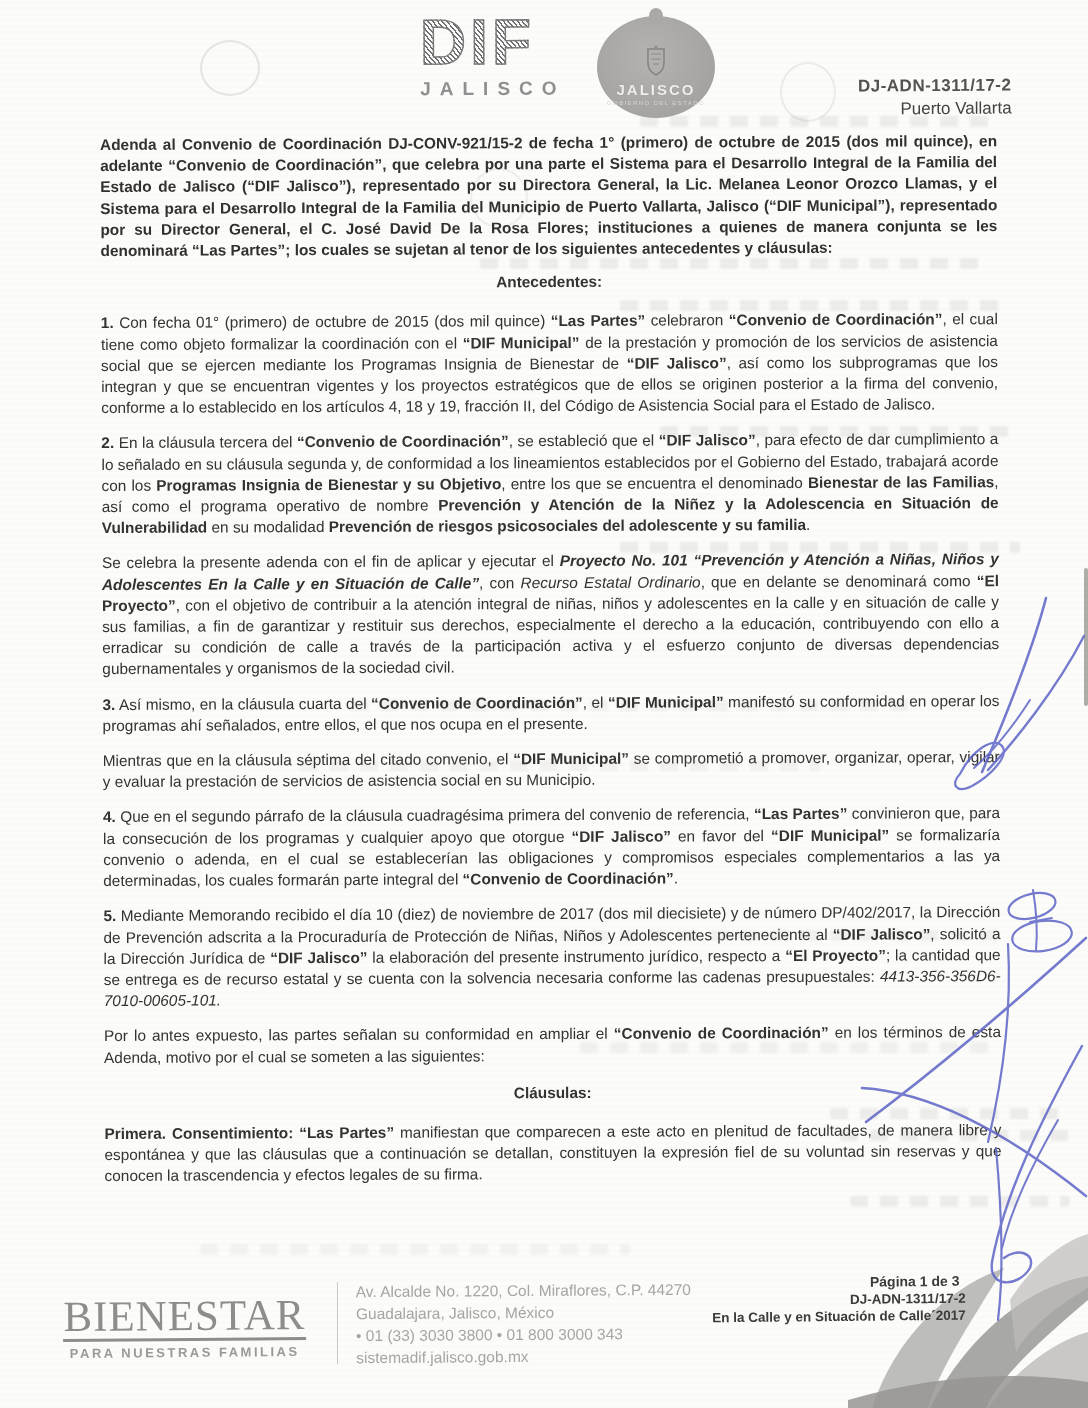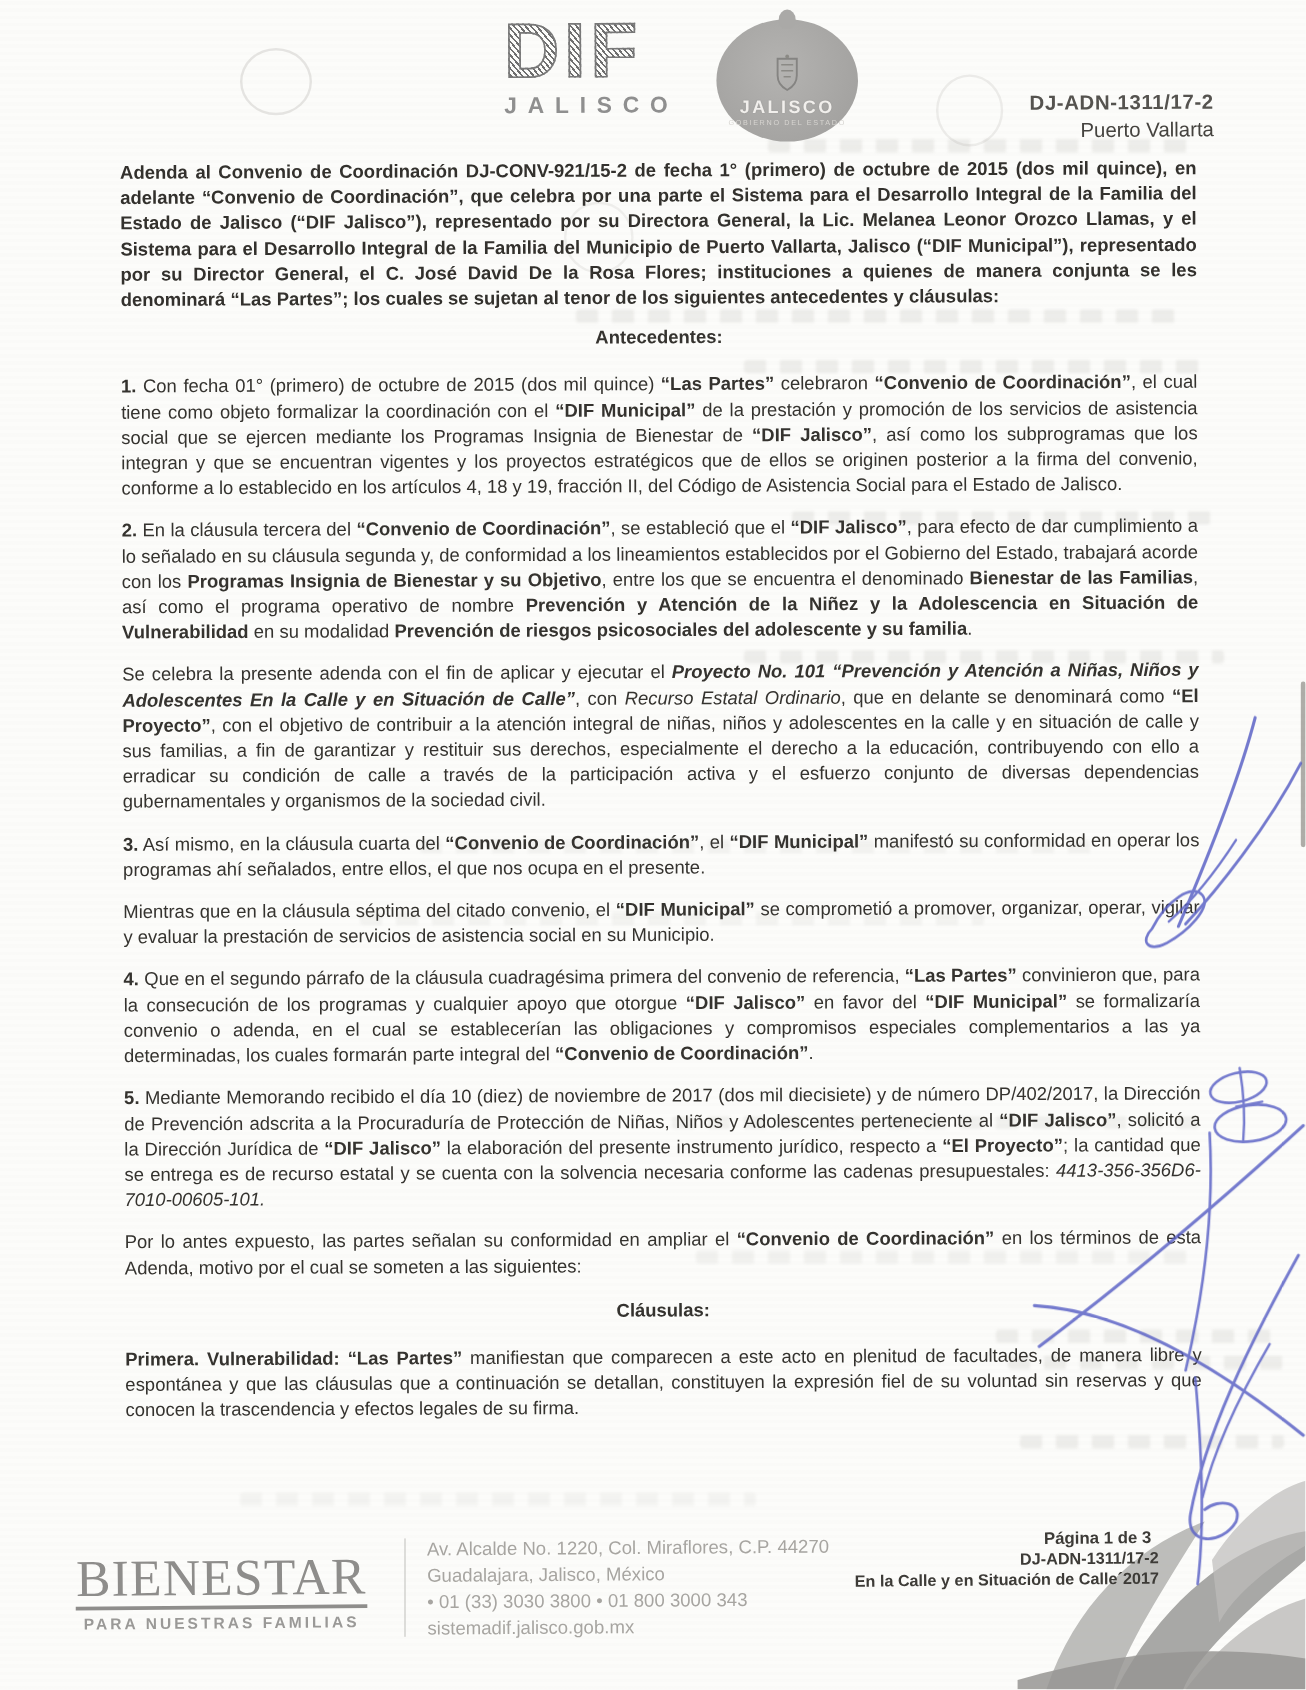--- a/index.html
+++ b/index.html
@@ -124,21 +124,21 @@
     <h3 class="heading">Antecedentes:</h3>
     <p class="para"><span class="b">1.</span><span> Con fecha 01° (primero) de octubre de 2015 (dos mil quince) </span><span class="b">“Las Partes”</span><span> celebraron </span><span class="b">“Convenio de Coordinación”</span><span>, el cual tiene como objeto formalizar la coordinación con el </span><span class="b">“DIF Municipal”</span><span> de la prestación y promoción de los servicios de asistencia social que se ejercen mediante los Programas Insignia de Bienestar de </span><span class="b">“DIF Jalisco”</span><span>, así como los subprogramas que los integran y que se encuentran vigentes y los proyectos estratégicos que de ellos se originen posterior a la firma del convenio, conforme a lo establecido en los artículos 4, 18 y 19, fracción II, del Código de Asistencia Social para el Estado de Jalisco.</span></p>
     <p class="para"><span class="b">2.</span><span> En la cláusula tercera del </span><span class="b">“Convenio de Coordinación”</span><span>, se estableció que el </span><span class="b">“DIF Jalisco”</span><span>, para efecto de dar cumplimiento a lo señalado en su cláusula segunda y, de conformidad a los lineamientos establecidos por el Gobierno del Estado, trabajará acorde con los </span><span class="b">Programas Insignia de Bienestar y su Objetivo</span><span>, entre los que se encuentra el denominado </span><span class="b">Bienestar de las Familias</span><span>, así como el programa operativo de nombre </span><span class="b">Prevención y Atención de la Niñez y la Adolescencia en Situación de Vulnerabilidad</span><span> en su modalidad </span><span class="b">Prevención de riesgos psicosociales del adolescente y su familia</span><span>.</span></p>
     <p class="para"><span>Se celebra la presente adenda con el fin de aplicar y ejecutar el </span><span class="b i">Proyecto No. 101 “Prevención y Atención a Niñas, Niños y Adolescentes En la Calle y en Situación de Calle”</span><span>, con </span><span class="i">Recurso Estatal Ordinario</span><span>, que en delante se denominará como </span><span class="b">“El Proyecto”</span><span>, con el objetivo de contribuir a la atención integral de niñas, niños y adolescentes en la calle y en situación de calle y sus familias, a fin de garantizar y restituir sus derechos, especialmente el derecho a la educación, contribuyendo con ello a erradicar su condición de calle a través de la participación activa y el esfuerzo conjunto de diversas dependencias gubernamentales y organismos de la sociedad civil.</span></p>
     <p class="para"><span class="b">3.</span><span> Así mismo, en la cláusula cuarta del </span><span class="b">“Convenio de Coordinación”</span><span>, el </span><span class="b">“DIF Municipal”</span><span> manifestó su conformidad en operar los programas ahí señalados, entre ellos, el que nos ocupa en el presente.</span></p>
     <p class="para"><span>Mientras que en la cláusula séptima del citado convenio, el </span><span class="b">“DIF Municipal”</span><span> se comprometió a promover, organizar, operar, vigilar y evaluar la prestación de servicios de asistencia social en su Municipio.</span></p>
     <p class="para"><span class="b">4.</span><span> Que en el segundo párrafo de la cláusula cuadragésima primera del convenio de referencia,  </span><span class="b">“Las Partes”</span><span> convinieron que, para la consecución de los programas y cualquier apoyo que otorgue </span><span class="b">“DIF Jalisco”</span><span> en favor del </span><span class="b">“DIF Municipal”</span><span> se formalizaría convenio o adenda, en el cual se establecerían las obligaciones y compromisos especiales complementarios a las ya determinadas, los cuales formarán parte integral del </span><span class="b">“Convenio de Coordinación”</span><span>.</span></p>
     <p class="para"><span class="b">5.</span><span> Mediante Memorando recibido el día 10 (diez) de noviembre de 2017 (dos mil diecisiete) y de número DP/402/2017, la Dirección de Prevención adscrita a la Procuraduría de Protección de Niñas, Niños y Adolescentes perteneciente al </span><span class="b">“DIF Jalisco”</span><span>, solicitó a la Dirección Jurídica de </span><span class="b">“DIF Jalisco”</span><span> la elaboración del presente instrumento jurídico, respecto a </span><span class="b">“El Proyecto”</span><span>; la cantidad que se entrega es de recurso estatal y se cuenta con la solvencia necesaria conforme las cadenas presupuestales: </span><span class="i">4413-356-356D6-7010-00605-101.</span></p>
     <p class="para"><span>Por lo antes expuesto, las partes señalan su conformidad en ampliar el </span><span class="b">“Convenio de Coordinación”</span><span> en los términos de esta Adenda, motivo por el cual se someten a las siguientes:</span></p>
     <h3 class="heading heading-clausulas">Cláusulas:</h3>
-    <p class="para"><span class="b">Primera. Vulnerabilidad:</span><span> </span><span class="b">“Las Partes”</span><span> manifiestan que comparecen a este acto en plenitud de facultades, de manera libre y espontánea y que las cláusulas que a continuación se detallan, constituyen la expresión fiel de su voluntad sin reservas y que conocen la trascendencia y efectos legales de su firma.</span></p>
+    <p class="para"><span class="b">Primera. Consentimiento:</span><span> </span><span class="b">“Las Partes”</span><span> manifiestan que comparecen a este acto en plenitud de facultades, de manera libre y espontánea y que las cláusulas que a continuación se detallan, constituyen la expresión fiel de su voluntad sin reservas y que conocen la trascendencia y efectos legales de su firma.</span></p>
   </div>
 
   <svg class="leaves-layer" width="1088" height="1408" viewBox="0 0 1088 1408">
     <path d="M872 1408 C896 1336 948 1288 1004 1268 C968 1326 938 1372 928 1408 Z" fill="#b2b1af" opacity=".85"></path>
     <path d="M930 1408 C974 1324 1038 1284 1088 1276 L1088 1300 C1036 1344 996 1382 986 1408 Z" fill="#9f9e9c" opacity=".9"></path>
     <path d="M988 1408 C1022 1362 1060 1340 1088 1332 L1088 1408 Z" fill="#c3c2c0" opacity=".9"></path>
     <path d="M848 1400 C930 1376 1012 1370 1088 1382 L1088 1408 L848 1408 Z" fill="#969593" opacity=".85"></path>
     <path d="M1010 1300 C1034 1262 1066 1240 1088 1234 L1088 1288 C1056 1306 1028 1330 1016 1352 Z" fill="#bdbcba" opacity=".7"></path>
   </svg>
 

